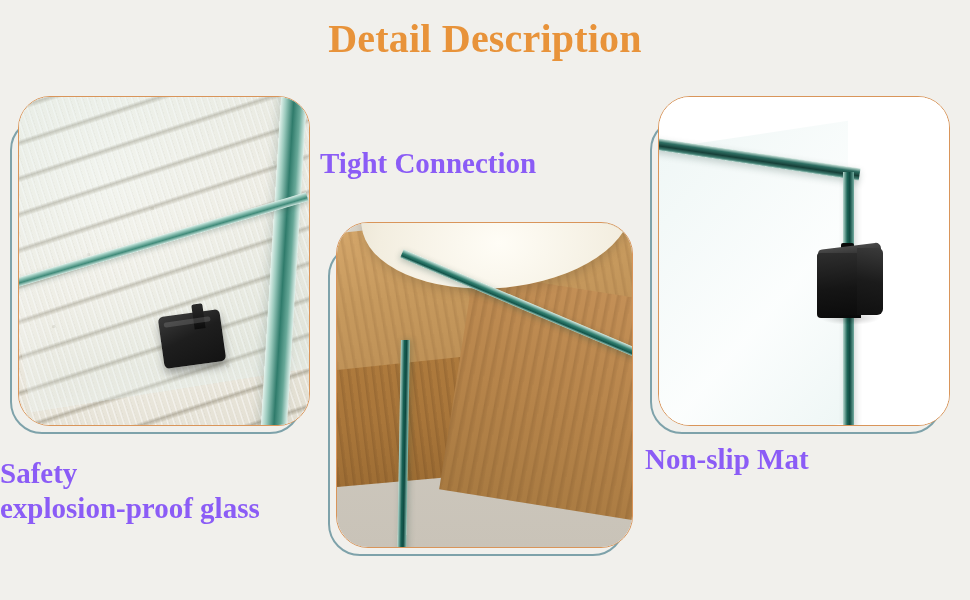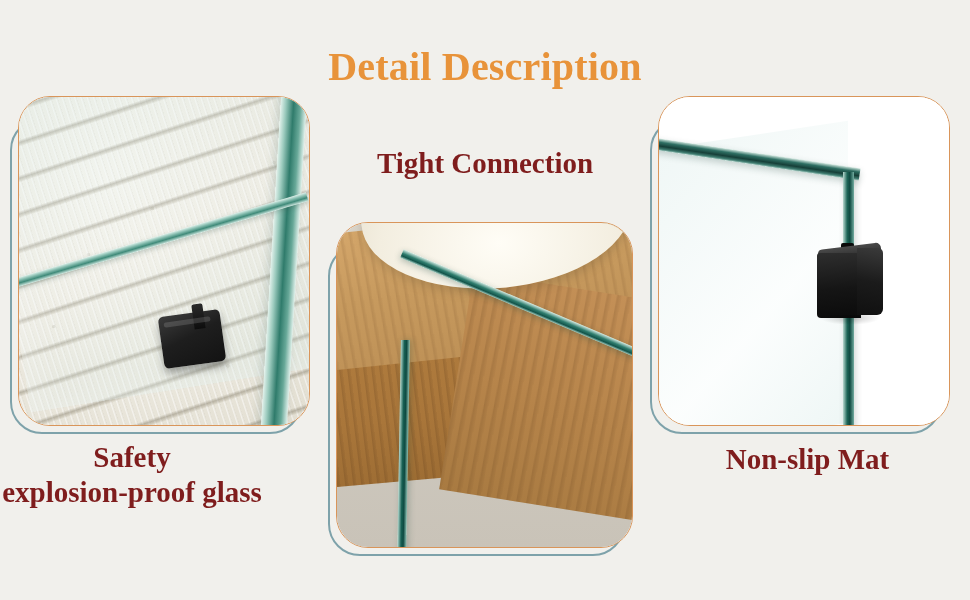--- a/index.html
+++ b/index.html
@@ -16,21 +16,21 @@
   #page {
     position: relative;
     width: 970px;
     height: 600px;
     background: #F1F0EC;
   }
 
   
   #title {
     position: absolute;
-    top: 44px;
+    top: 16px;
     left: 0;
     width: 970px;
     text-align: center;
     font-size: 40px;
     font-weight: bold;
     color: #E8933A;
     letter-spacing: 0.2px;
     line-height: 46px;
     white-space: nowrap;
   }
@@ -279,28 +279,28 @@
   .cap::after {
     content:"";
     position:absolute; left:4%; bottom:-7px;
     width:92%; height:10px;
     background: radial-gradient(ellipse at 50% 30%, rgba(0,0,0,0.22), rgba(0,0,0,0) 70%);
   }
 
   
   .caption {
     position: absolute;
-    text-align: center;
-    color: #7f1d1d;
+    text-align: left;
+    color: #8b5cf6;
     font-weight: bold;
     line-height: 1.22;
     white-space: pre-line;
   }
   #caption-left {
-    left: 0; top: 440px; width: 264px;
+    left: 0; top: 456px; width: 264px;
     font-size: 29px;
   }
   #caption-center {
     left: 320px; top: 146px; width: 330px;
     font-size: 29px;
   }
   #caption-right {
     left: 645px; top: 442px; width: 325px;
     font-size: 29px;
   }

